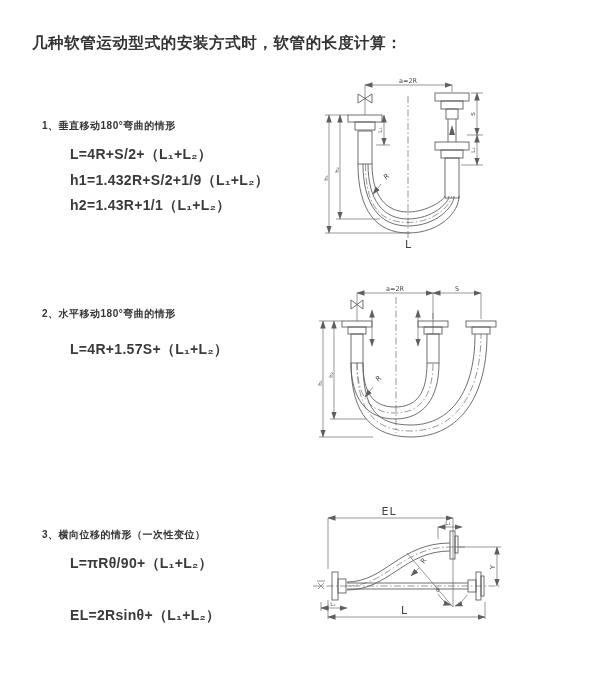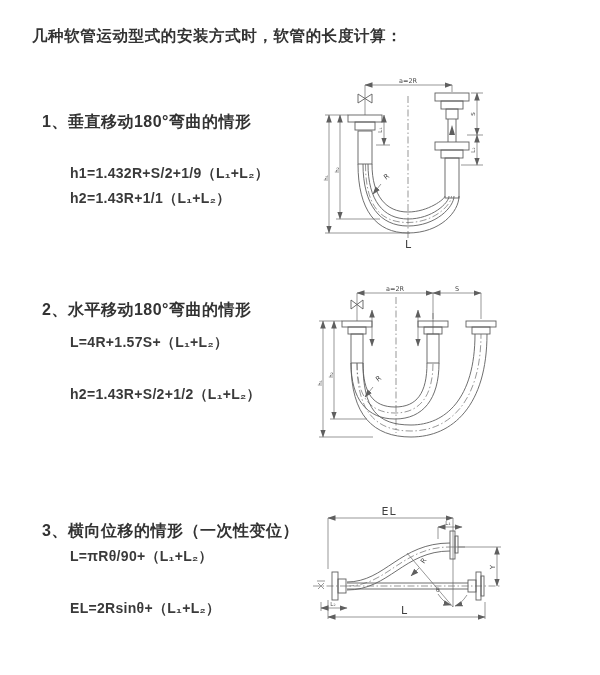--- a/index.html
+++ b/index.html
@@ -1,46 +1,46 @@
 <!DOCTYPE html>
 <html><head>
 <meta charset="utf-8">
 <style>
   html,body{margin:0;padding:0;background:#ffffff;}
   .page{
     position:relative;width:600px;height:675px;background:#ffffff;overflow:hidden;
     font-family:"Liberation Sans","DejaVu Sans",sans-serif;color:#333;
   }
-  .txt{position:absolute;white-space:nowrap;color:#333;}
+  .txt{position:absolute;white-space:nowrap;color:#333;margin-top:7px;}
   .title{left:32px;top:26px;font-size:15.5px;font-weight:700;letter-spacing:.6px;}
-  .h{font-size:16px;font-weight:700;letter-spacing:.5px;}
+  .h{font-size:10px;font-weight:700;letter-spacing:.5px;}
   .f{font-size:14px;font-weight:600;letter-spacing:.3px;color:#3a3a3a;}
   svg{position:absolute;overflow:visible;}
   svg text{fill:#4a4a4a;font-family:"DejaVu Sans","Liberation Sans",sans-serif;}
   .ln{stroke:#5f5f5f;stroke-width:.9;fill:none;}
   .thin{stroke:#6b6b6b;stroke-width:.7;fill:none;}
   .dash{stroke:#6b6b6b;stroke-width:.7;fill:none;stroke-dasharray:7 2.5 1.5 2.5;}
   .lbl{font-size:6.5px;}
   .tiny{font-size:5.5px;}
   .big{font-size:11px;fill:#3f3f3f;}
 </style>
 </head>
 <body>
 
 <div class="page">
 
   <div class="txt title">几种软管运动型式的安装方式时，软管的长度计算：</div>
 
   <div class="txt h" style="left:42px;top:112px;">1、垂直移动180°弯曲的情形</div>
+  <div class="txt f" style="left:70px;top:139px;">L=4R+S/2+（L₁+L₂）</div>
   <div class="txt f" style="left:70px;top:165px;">h1=1.432R+S/2+1/9（L₁+L₂）</div>
   <div class="txt f" style="left:70px;top:190px;">h2=1.43R+1/1（L₁+L₂）</div>
 
   <div class="txt h" style="left:42px;top:300px;">2、水平移动180°弯曲的情形</div>
   <div class="txt f" style="left:70px;top:334px;">L=4R+1.57S+（L₁+L₂）</div>
-  <div class="txt f" style="left:70px;top:386px;">h2=1.43R+S/2+1/2（L₁+L₂）</div>
 
   <div class="txt h" style="left:42px;top:521px;">3、横向位移的情形（一次性变位）</div>
   <div class="txt f" style="left:70px;top:548px;">L=πRθ/90+（L₁+L₂）</div>
   <div class="txt f" style="left:70px;top:600px;">EL=2Rsinθ+（L₁+L₂）</div>
 
   <svg style="left:320px;top:78px;" width="175" height="172" viewBox="0 0 175 172">
     <defs>
       <marker id="ar1" viewBox="0 0 8 8" markerWidth="8" markerHeight="8" refX="7.5" refY="4" orient="auto-start-reverse" markerUnits="userSpaceOnUse">
         <path d="M0,1.2 L8,4 L0,6.8 Z" fill="#5f5f5f"></path>
       </marker>

